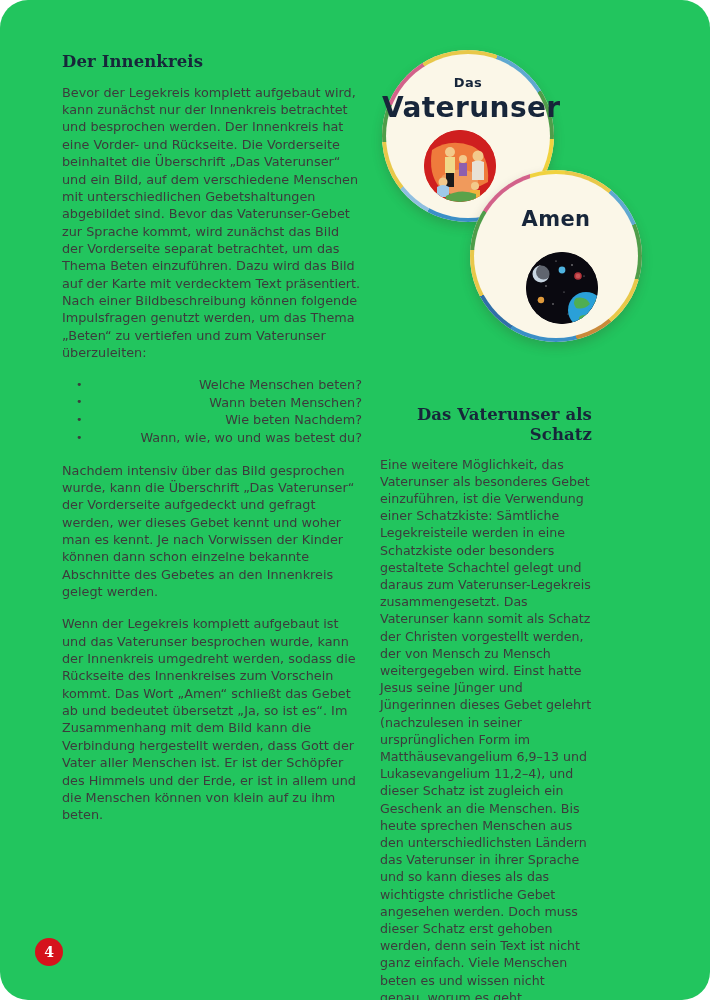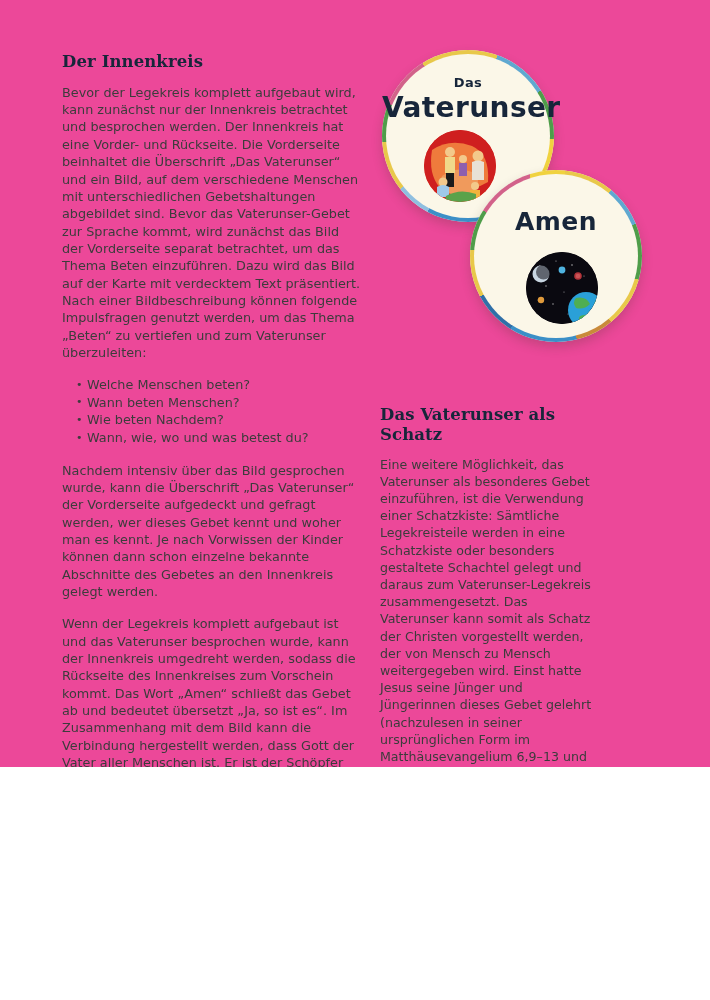--- a/index.html
+++ b/index.html
@@ -3,24 +3,25 @@
 <meta charset="utf-8">
 <style>
   html, body {
     margin: 0;
     padding: 0;
     background: #ffffff;
   }
   .page {
     position: relative;
     width: 710px;
-    height: 767px;
-    background: #ec4899;
+    height: 1000px;
+    background: #22c55e;
     overflow: hidden;
     font-family: "DejaVu Sans", "Liberation Sans", sans-serif;
+    border-radius: 28px;
   }
 
   
   .col-left {
     position: absolute;
     left: 62px;
     top: 52px;
     width: 300px;
   }
   .col-right {
@@ -35,20 +36,21 @@
     font-family: "DejaVu Serif", "Liberation Serif", serif;
     font-weight: bold;
     font-size: 16.5px;
     color: #17263a;
     letter-spacing: 0.1px;
     margin: 0 0 12px 0;
     line-height: 1.2;
   }
   .col-right .heading {
     margin-bottom: 11px;
+    text-align: right;
   }
 
   
   .para {
     font-size: 12.8px;
     line-height: 17.35px;
     color: #3c3c3c;
     margin: 0 0 15px 0;
     text-align: left;
     hyphens: none;
@@ -58,20 +60,21 @@
     line-height: 17.2px;
     margin-bottom: 14px;
   }
   .para:last-child { margin-bottom: 0; }
 
   
   .bullets {
     list-style: none;
     margin: 0 0 15px 0;
     padding: 0 0 0 14px;
+    text-align: right;
   }
   .bullets li {
     position: relative;
     font-size: 12.8px;
     line-height: 17.6px;
     color: #3c3c3c;
     padding-left: 11px;
   }
   .bullets li::before {
     content: "\2022";
@@ -164,21 +167,21 @@
   #circle-vaterunser .line-1 {
     top: 25px;
     font-size: 13px;
   }
   #circle-vaterunser .line-2 {
     top: 41px;
     font-size: 28px;
   }
   #circle-amen .line-1 {
     top: 37px;
-    font-size: 25px;
+    font-size: 21px;
   }
 
   
   .pic {
     position: absolute;
     border-radius: 50%;
     overflow: hidden;
     z-index: 3;
   }
   #pic-vaterunser {

